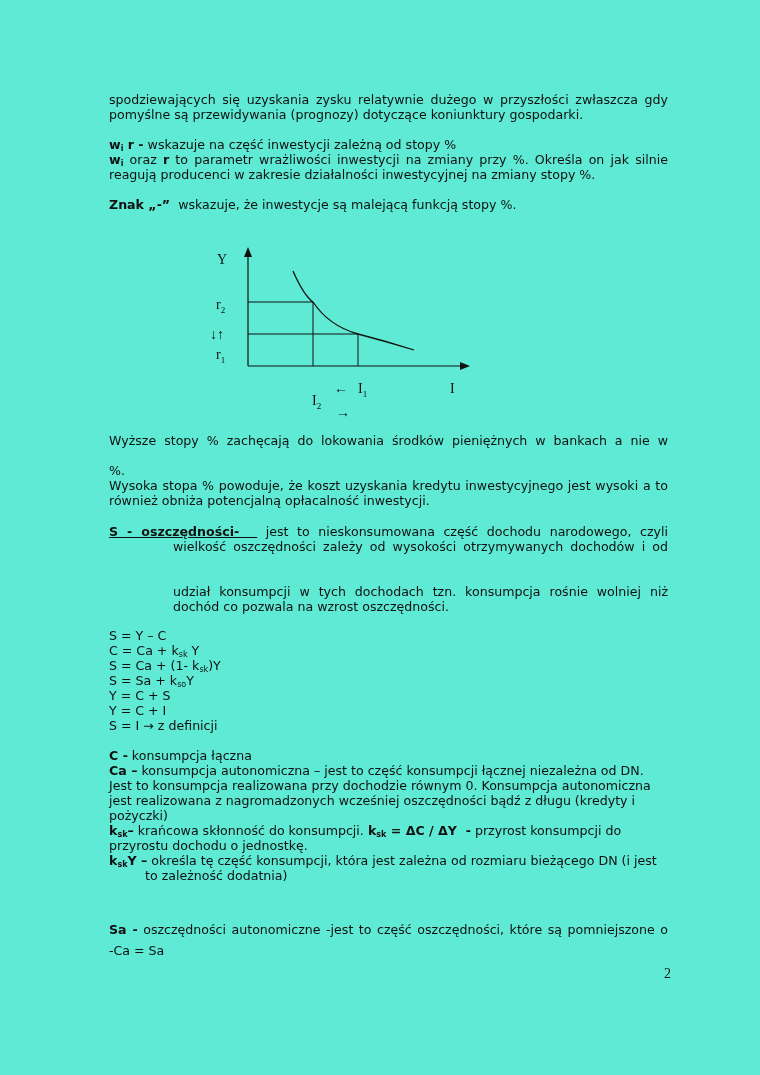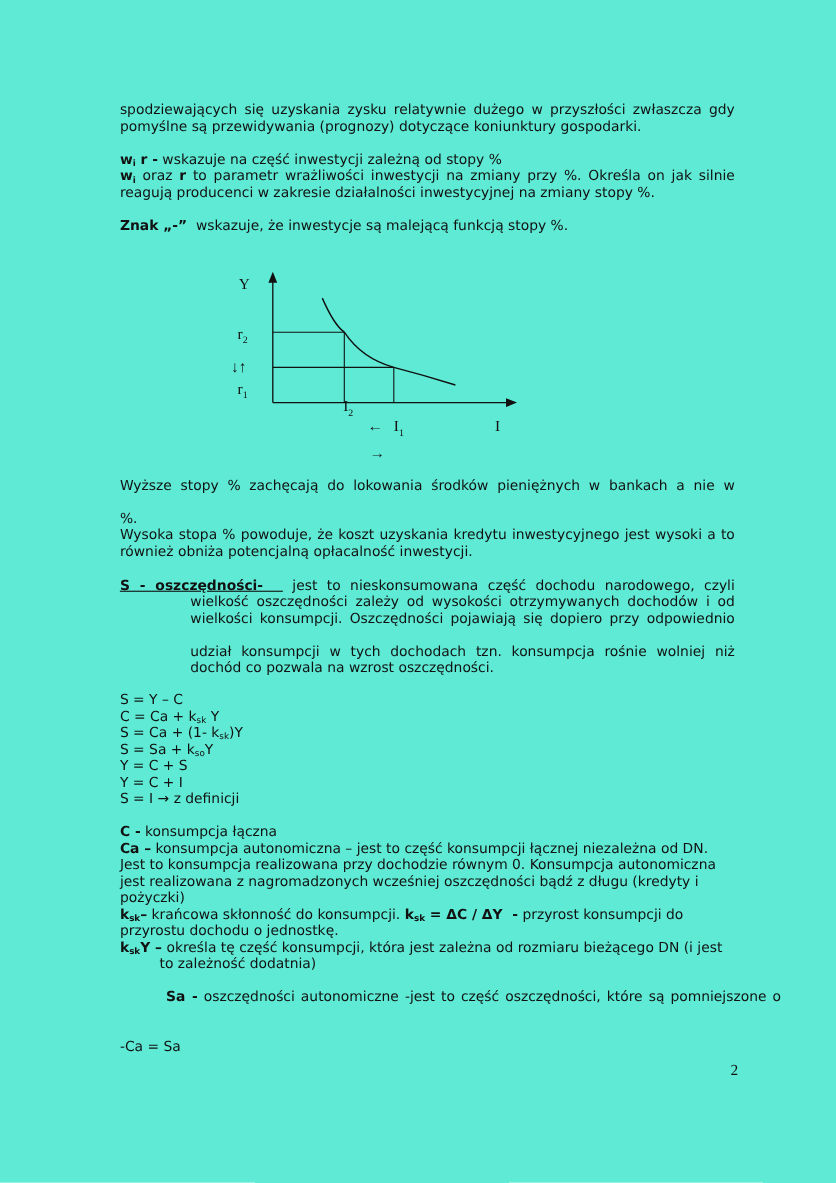--- a/index.html
+++ b/index.html
@@ -49,37 +49,36 @@
 
       <line x1="113" y1="67" x2="113" y2="131" stroke="#111" stroke-width="1"></line>
       <line x1="158" y1="99" x2="158" y2="131" stroke="#111" stroke-width="1"></line>
 
       <path d="M93,36 C100,52 106,62 113,67 C125,85 140,94 158,99 C185,106 198,110 214,115" fill="none" stroke="#111" stroke-width="1.3"></path>
     </svg>
     <div class="dlabel" style="left:17px; top:17px;">Y</div>
     <div class="dlabel" style="left:16px; top:62px;"><span>r</span><span class="dsub">2</span></div>
     <div class="dlabel" style="left:10px; top:92px;">↓↑</div>
     <div class="dlabel" style="left:16px; top:112px;"><span>r</span><span class="dsub">1</span></div>
-    <div class="dlabel" style="left:112px; top:128px;text-align:center;"><span>I</span><span class="dsub">2</span></div>
+    <div class="dlabel" style="left:112px; top:158px;text-align:center;"><span>I</span><span class="dsub">2</span></div>
     <div class="dlabel" style="left:134px; top:146px;">←</div>
     <div class="dlabel" style="left:158px; top:146px;"><span>I</span><span class="dsub">1</span></div>
     <div class="dlabel" style="left:250px; top:146px;">I</div>
     <div class="dlabel" style="left:136px; top:170px;">→</div>
   </div>
 
   <div class="txt just" style="left:109px; top:433px; width:559px;">Wyższe stopy % zachęcają do lokowania środków pieniężnych w bankach a nie w</div>
   <div class="txt" style="left:109px; top:463px; width:559px;">%.</div>
   <div class="txt just" style="left:109px; top:478px; width:559px;">Wysoka stopa % powoduje, że koszt uzyskania kredytu inwestycyjnego jest wysoki a to</div>
   <div class="txt" style="left:109px; top:493px; width:559px;">również obniża potencjalną opłacalność inwestycji.</div>
 
   <div class="txt just" style="left:109px; top:524px; width:559px;">
     <span class="b u" style="white-space:pre;">S - oszczędności-  </span><span> jest to nieskonsumowana część dochodu narodowego, czyli</span>
   </div>
   <div class="txt just" style="left:173px; top:539px; width:495px;">wielkość oszczędności zależy od wysokości otrzymywanych dochodów i od</div>
-  <div class="txt just" style="left:173px; top:554px; width:495px;">wielkości konsumpcji. Oszczędności pojawiają się dopiero przy odpowiednio</div>
   <div class="txt just" style="left:173px; top:584px; width:495px;">udział konsumpcji w tych dochodach tzn. konsumpcja rośnie wolniej niż</div>
   <div class="txt" style="left:173px; top:599px; width:495px;">dochód co pozwala na wzrost oszczędności.</div>
 
   <div class="txt" style="left:109px; top:628px;">S = Y – C</div>
   <div class="txt" style="left:109px; top:643px;"><span>C = Ca + k</span><sub>sk</sub><span> Y</span></div>
   <div class="txt" style="left:109px; top:658px;"><span>S = Ca + (1- k</span><sub>sk</sub><span>)Y</span></div>
   <div class="txt" style="left:109px; top:673px;"><span>S = Sa + k</span><sub>so</sub><span>Y</span></div>
   <div class="txt" style="left:109px; top:688px;">Y = C + S</div>
   <div class="txt" style="left:109px; top:703px;">Y = C + I</div>
   <div class="txt" style="left:109px; top:718px;"><span style="white-space:pre;">S = I </span><span>→</span><span style="white-space:pre;"> z definicji</span></div>
@@ -87,18 +86,18 @@
   <div class="txt" style="left:109px; top:748px;"><span class="b">C -</span><span> konsumpcja łączna</span></div>
   <div class="txt" style="left:109px; top:763px; width:559px;"><span class="b">Ca –</span><span> konsumpcja autonomiczna – jest to część konsumpcji łącznej niezależna od DN.</span></div>
   <div class="txt" style="left:109px; top:778px; width:559px;">Jest to konsumpcja realizowana przy dochodzie równym 0. Konsumpcja autonomiczna</div>
   <div class="txt" style="left:109px; top:793px; width:559px;">jest realizowana z nagromadzonych wcześniej oszczędności bądź z długu (kredyty i</div>
   <div class="txt" style="left:109px; top:808px; width:559px;">pożyczki)</div>
   <div class="txt" style="left:109px; top:823px; width:559px;"><span class="b"><span>k</span><sub>sk</sub><span>–</span></span><span> krańcowa skłonność do konsumpcji. </span><span class="b"><span>k</span><sub>sk</sub><span style="white-space:pre;"> = ΔC / ΔY  -</span></span><span> przyrost konsumpcji do</span></div>
   <div class="txt" style="left:109px; top:838px; width:559px;">przyrostu dochodu o jednostkę.</div>
   <div class="txt" style="left:109px; top:853px; width:559px;"><span class="b"><span>k</span><sub>sk</sub><span>Y –</span></span><span> określa tę część konsumpcji, która jest zależna od rozmiaru bieżącego DN (i jest</span></div>
   <div class="txt" style="left:145px; top:868px; width:523px;">to zależność dodatnia)</div>
 
-  <div class="txt just" style="left:109px; top:898px; width:559px;margin-left:42px;"><span class="b">Sa -</span><span> oszczędności autonomiczne -jest to część oszczędności, które są pomniejszone o</span></div>
+  <div class="txt just" style="left:109px; top:922px; width:559px;"><span class="b">Sa -</span><span> oszczędności autonomiczne -jest to część oszczędności, które są pomniejszone o</span></div>
 
   <div class="txt" style="left:109px; top:943px;">-Ca = Sa</div>
 
   <div class="pagenum">2</div>
 </div>
 
 </body></html>

